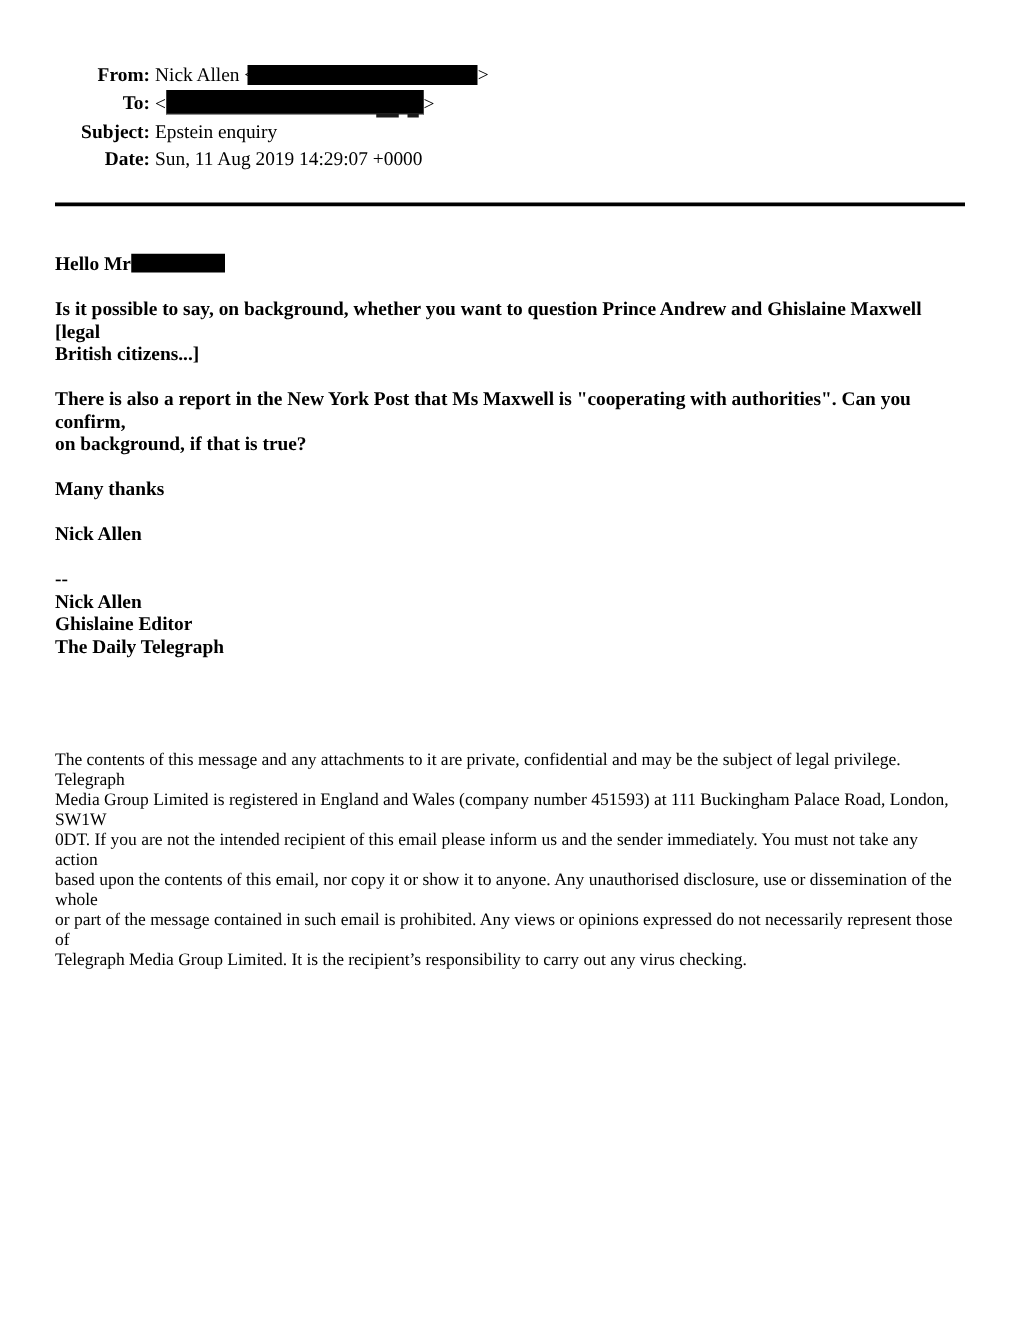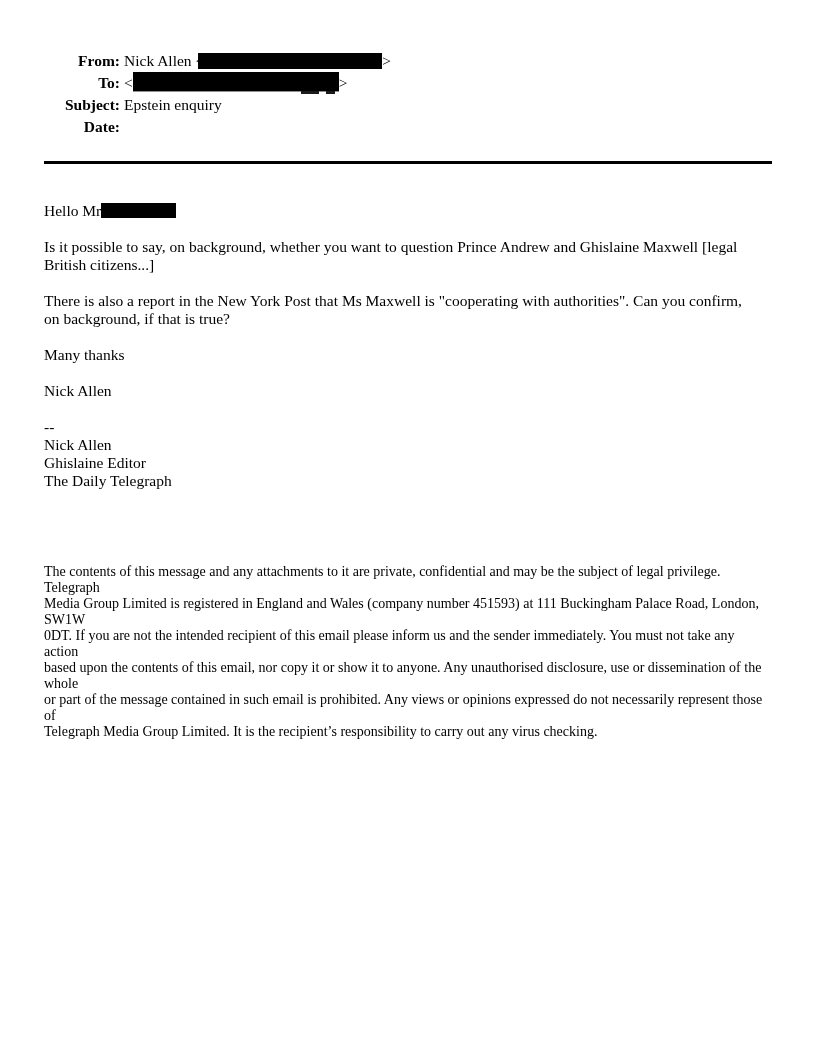--- a/index.html
+++ b/index.html
@@ -91,20 +91,21 @@
     border: none;
     border-top: 3px solid #000000;
     margin: 23px 0 0 0;
   }
 
   
   .bodytext {
     margin-top: 38px;
     font-size: 15.5px;
     line-height: 18px;
+    font-weight: bold;
   }
   .bodytext p {
     margin: 0 0 18px 0;
     white-space: pre-wrap;
   }
   .sig div {
     white-space: pre-wrap;
   }
 
   
@@ -124,20 +125,21 @@
     <div class="hlabel">From:</div>
     <div class="hvalue"><span>Nick Allen &lt;</span><span class="redact redact-from"></span><span>&gt;</span></div>
 
     <div class="hlabel">To:</div>
     <div class="hvalue"><span>&lt;</span><span class="redact redact-to"></span><span>&gt;</span></div>
 
     <div class="hlabel">Subject:</div>
     <div class="hvalue">Epstein enquiry</div>
 
     <div class="hlabel">Date:</div>
+    <div class="hvalue">Sun, 11 Aug 2019 14:29:07 +0000</div>
   </div>
 
   <hr class="rule">
 
   <div class="bodytext">
     <p><span>Hello Mr</span><span class="redact redact-name"></span></p>
 
 
     <p>Is it possible to say, on background, whether you want to question Prince Andrew and Ghislaine Maxwell [legal
 British citizens...]</p>

